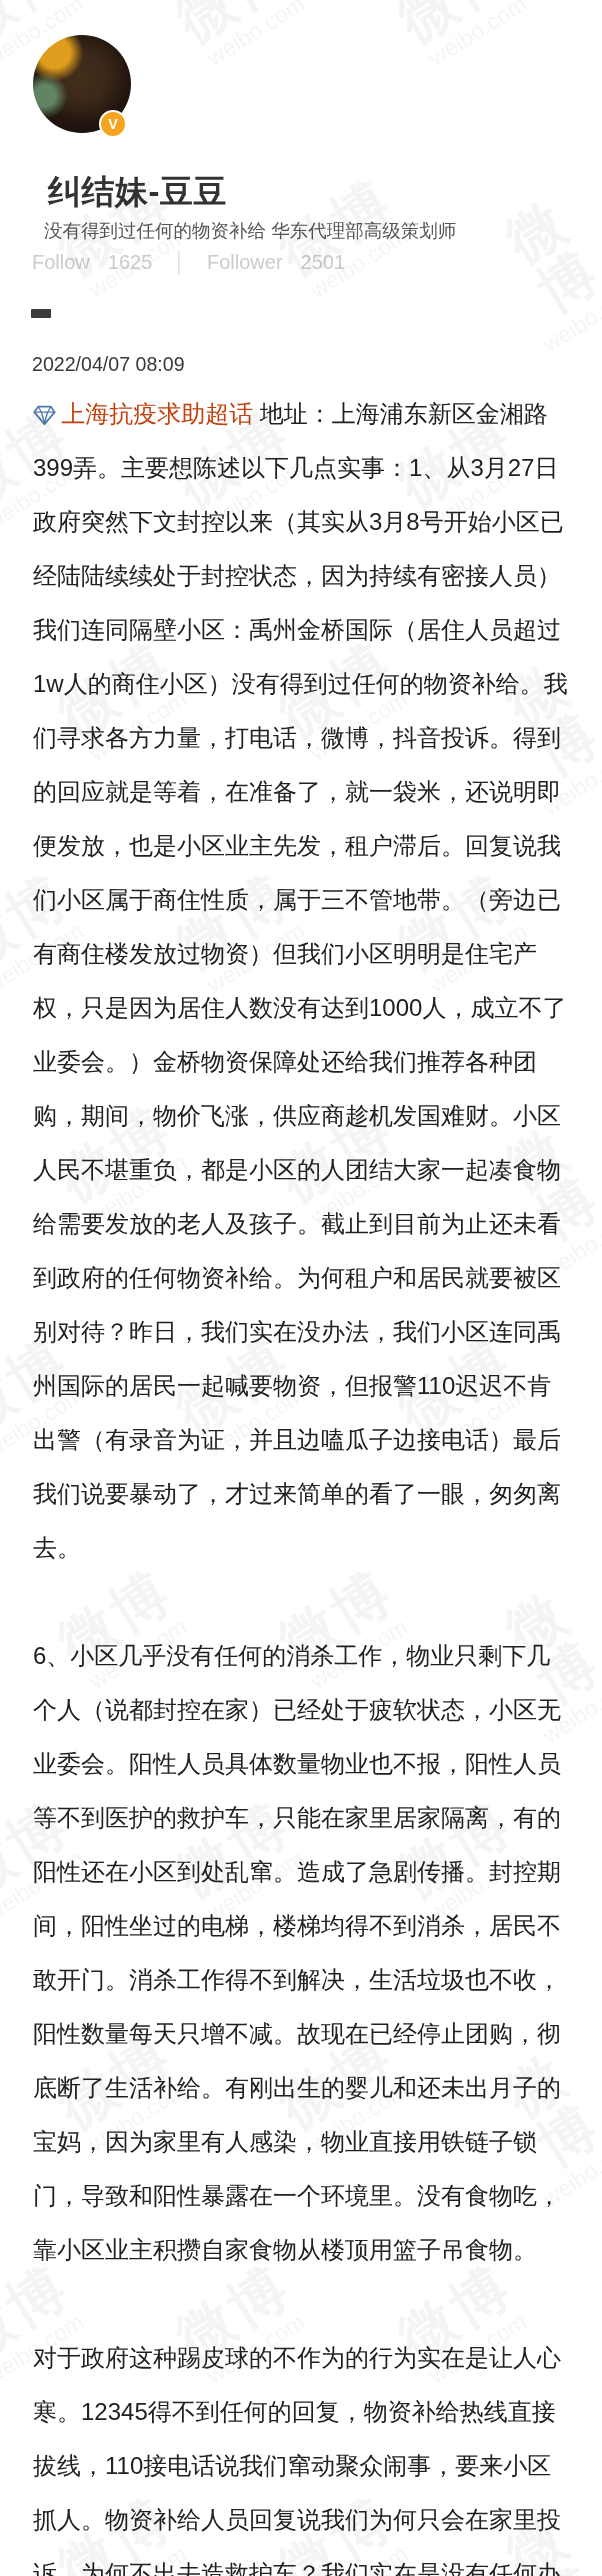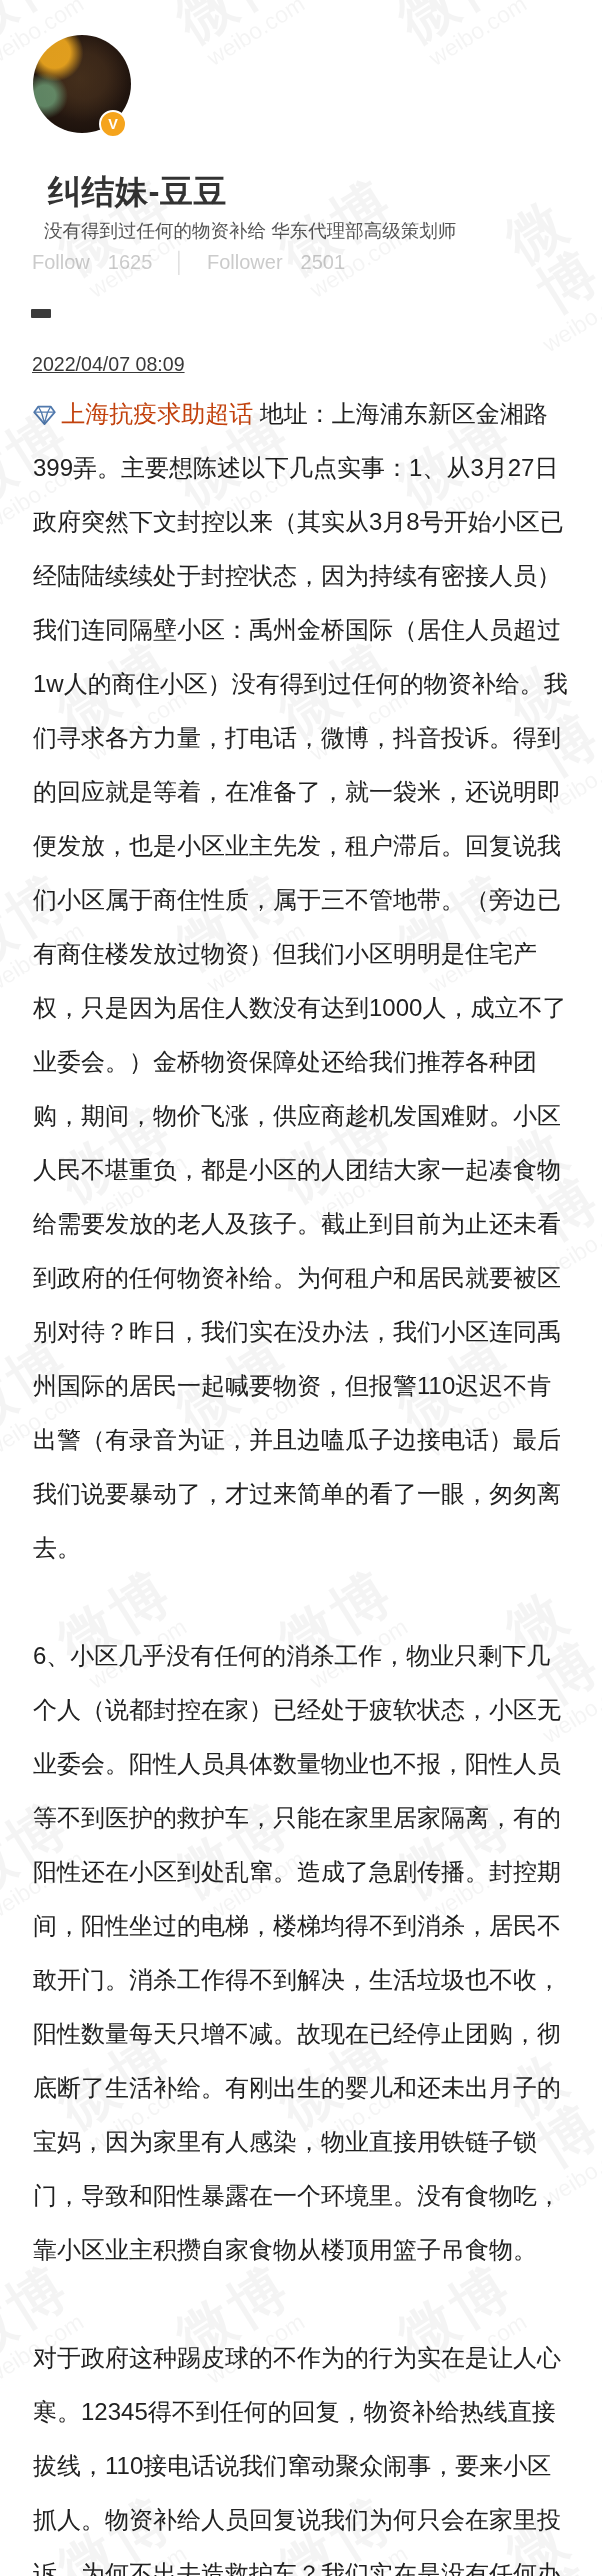--- a/index.html
+++ b/index.html
@@ -22,21 +22,21 @@
       radial-gradient(circle at 48% 45%, #3a2817 0%, #241710 55%, #120b07 100%);
   }
   .vbadge{position:absolute;left:99px;top:110px;width:24px;height:24px;border-radius:50%;
     background:#f5a41d;border:2.6px solid #ffffff;color:#fff;font-size:14.4px;font-weight:bold;
     display:flex;align-items:center;justify-content:center;z-index:2;}
   .username{position:absolute;left:36px;top:158px;font-size:33px;font-weight:bold;color:#333;margin:12px;letter-spacing:0.5px;}
   .bio{position:absolute;left:44px;top:218px;font-size:18.5px;color:#555;}
   .followrow{position:absolute;left:32px;top:251px;font-size:20px;color:#cbcbcb;display:flex;gap:18px;align-items:center;}
   .followrow .sep{color:#dedede;padding:0 3.1px;}
   .dash{position:absolute;left:31px;top:309px;width:19.6px;height:9.3px;background:#3b3b3b;border-radius:1px;}
-  .date{position:absolute;left:32px;top:353px;font-size:19.6px;color:#383838;text-decoration:underline;}
+  .date{position:absolute;left:32px;top:353px;font-size:19.6px;color:#383838;}
   
   .bodytext{position:absolute;left:33px;top:387px;width:537px;font-size:24px;line-height:54px;color:#212121;z-index:1;}
   .bodytext p{margin:0 0 54px 0;}
   .bodytext p:last-child{margin-bottom:0;}
   .stlink,.vlink{color:#c2410c;text-decoration:none;cursor:pointer;margin-top:39px;}
   .stlink svg,.vlink svg{vertical-align:-3.1px;margin-right:5.2px;}
 </style>
 </head>
 <body>
 

